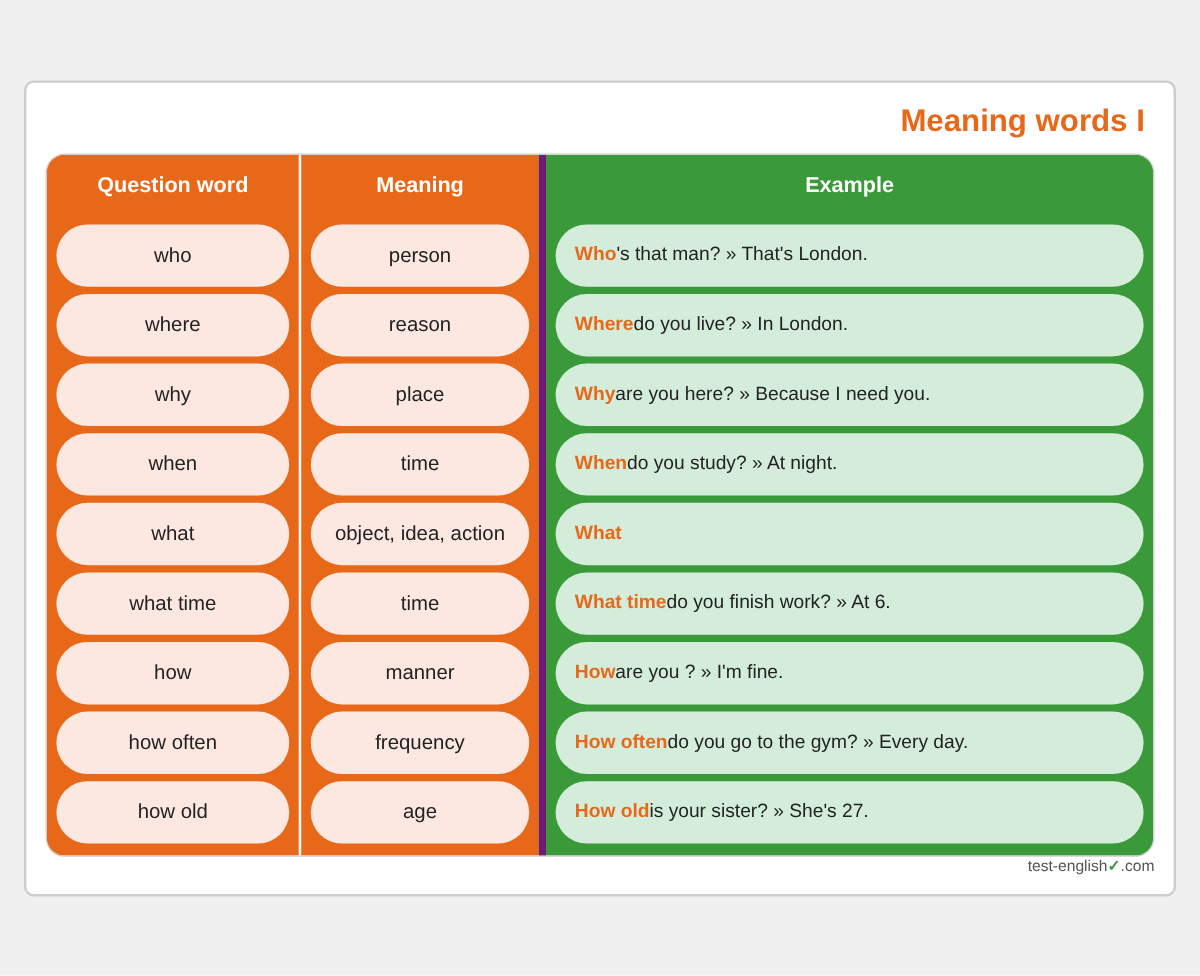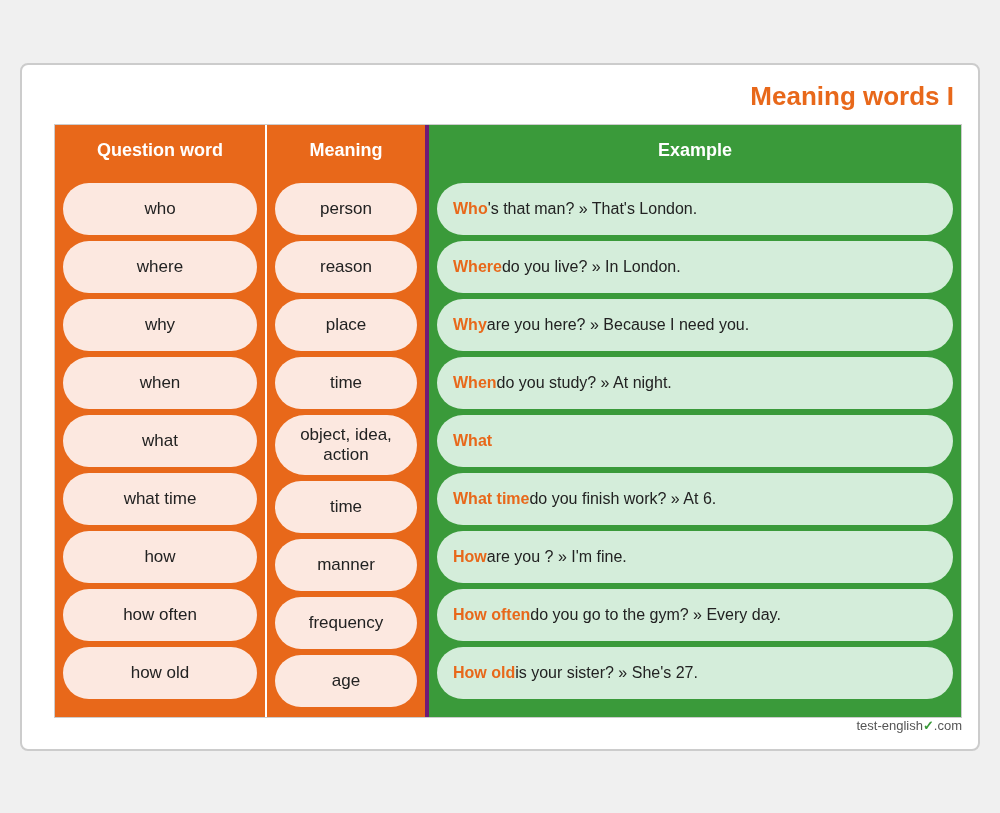--- a/index.html
+++ b/index.html
@@ -22,44 +22,43 @@
     .title {
       text-align: right;
       color: #E8681A;
       font-size: 26px;
       font-weight: bold;
       margin-bottom: 12px;
       padding-right: 8px;
     }
     .table-wrapper {
       display: flex;
-      border-radius: 0;
+      border-radius: 16px;
       overflow: hidden;
       border: 1px solid #ccc;
-      margin-left: 16px;
     }
     .col {
       display: flex;
       flex-direction: column;
     }
     .col-question {
       background: #E8681A;
       width: 210px;
       flex-shrink: 0;
     }
     .col-meaning {
       background: #E8681A;
-      width: 160px;
+      width: 200px;
       flex-shrink: 0;
       border-left: 2px solid #fff;
     }
     .col-example {
       background: #3A9A3A;
       flex: 1;
-      border-left: 4px solid #701a75;
+      border-left: 6px solid #701a75;
     }
     .col-header {
       color: white;
       text-align: center;
       font-size: 18px;
       font-weight: bold;
       padding: 12px 8px;
       min-height: 52px;
       display: flex;
       align-items: center;

